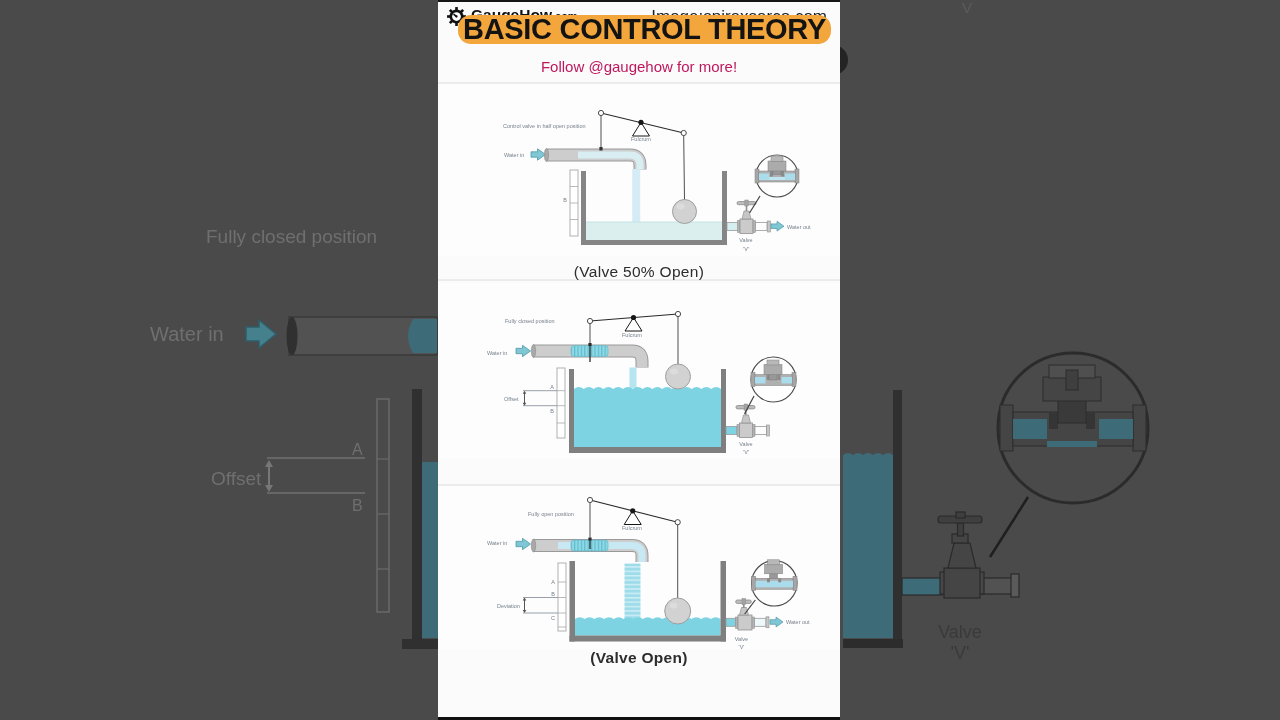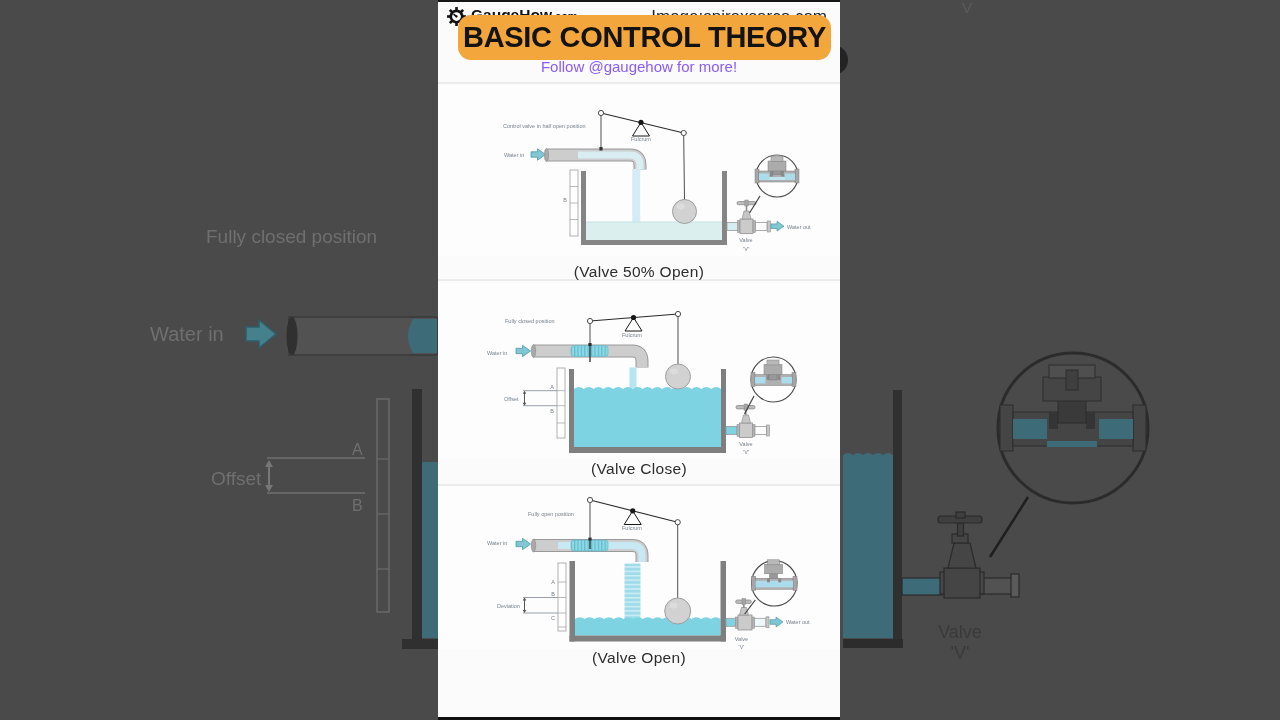--- a/index.html
+++ b/index.html
@@ -6,26 +6,26 @@
   #stage{position:relative;width:1280px;height:720px;overflow:hidden;background:#4a4a4a;
          font-family:"Liberation Sans",sans-serif;}
   .abs{position:absolute;}
   
   #bg-layer{left:0;top:0;width:1280px;height:720px;}
   
   #strip{left:438px;top:0;width:402px;height:720px;background:#fbfbfb;}
   .topbar{left:0;top:0;width:100%;height:2px;background:#161616;}
   .bottombar{left:0;bottom:0;width:100%;height:3px;background:#101010;}
   .seam{left:0;width:100%;height:2px;background:#ececec;}
-  #banner{left:20px;top:15px;width:373px;height:45px;background:#F2A63C;border-radius:13px;
+  #banner{left:20px;top:15px;width:373px;height:29px;background:#F2A63C;border-radius:13px;
           display:flex;align-items:center;justify-content:center;}
   #banner span{font-size:29px;font-weight:800;letter-spacing:-0.3px;color:#131313;white-space:nowrap;}
-  #subtitle{left:0;top:58px;width:100%;text-align:center;font-size:15px;color:#8b5cf6;}
+  #subtitle{left:0;top:58px;width:100%;text-align:center;font-size:15px;color:#be185d;}
   .caption{left:0;width:100%;text-align:center;font-size:15.5px;letter-spacing:.3px;color:#2d2d2d;}
-  #cap1{top:255px;margin-top:8px;} #cap2{top:460px;} #cap3{top:649px;}
+  #cap1{top:255px;margin-top:8px;} #cap2{top:460px;} #cap3{top:649px;font-weight:bold;}
   .dsvg{left:0;width:402px;background:#fdfdfd;}
   #d1{top:84px;height:172px;} #d2{top:283px;height:176px;} #d3{top:487px;height:162px;}
   #footer{left:0;top:684px;width:100%;height:33px;display:flex;align-items:center;justify-content:space-between;}
   #brand{display:flex;align-items:baseline;margin-left:8px;}
   #brand svg{align-self:center;margin-right:4px;}
   #brand .bname{font-size:15.5px;font-weight:700;color:#111;}
   #brand .tld{font-size:11px;font-weight:700;color:#111;}
   #credit{font-size:17px;color:#1f1f1f;margin-right:13px;}
   text{font-family:"Liberation Sans",sans-serif;}
   .dlab{fill:#76818c;font-size:5.5px;}
@@ -277,21 +277,20 @@
         <rect x="317" y="91.5" width="37" height="11" fill="#b0b0b0" stroke="#7f7f7f" stroke-width="0.5"></rect>
         <rect x="317" y="94" width="10.5" height="6.5" fill="#aadceb"></rect>
         <rect x="343.5" y="94" width="10.5" height="6.5" fill="#aadceb"></rect>
         <rect x="328.5" y="91.5" width="3" height="5.5" fill="#8a8a8a"></rect>
         <rect x="339.5" y="91.5" width="3" height="5.5" fill="#8a8a8a"></rect>
         <rect x="331" y="89" width="8" height="8" fill="#989898" stroke="#7a7a7a" stroke-width="0.5"></rect>
         <rect x="326" y="81.5" width="18" height="10" fill="#ababab" stroke="#7f7f7f" stroke-width="0.5"></rect>
         <rect x="329" y="77" width="12" height="5" fill="#b8b8b8" stroke="#7f7f7f" stroke-width="0.5"></rect>
       </g>
     </svg>
-    <div id="cap2" class="caption abs">(Valve Close)</div>
 
     <svg id="d3" class="dsvg abs" width="402" height="162" viewBox="0 0 402 162">
       <defs>
         <pattern id="h3" width="3.4" height="12" patternUnits="userSpaceOnUse">
           <rect width="3.4" height="12" fill="#8ed9e6"></rect>
             <rect width="1.2" height="12" fill="#5fbccd"></rect>
         </pattern>
         <pattern id="r3" width="16" height="4.4" patternUnits="userSpaceOnUse">
           <rect width="16" height="4.4" fill="#9edcea"></rect>
             <rect width="16" height="1.5" fill="#cdeef6"></rect>

